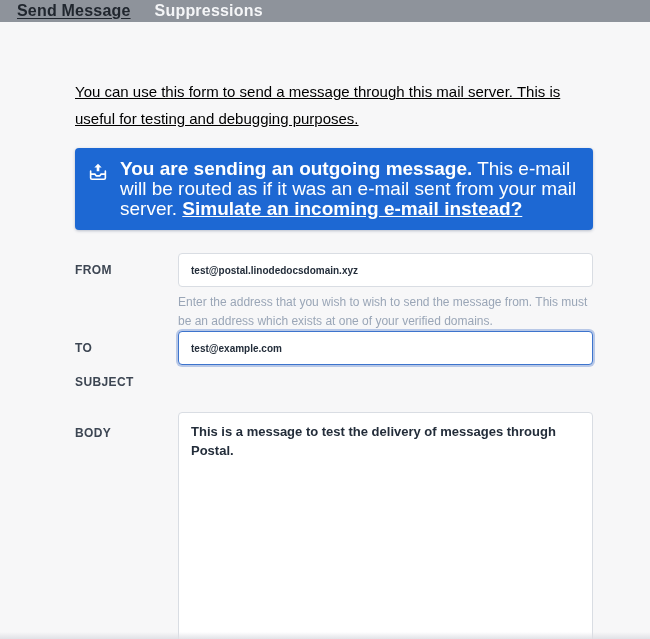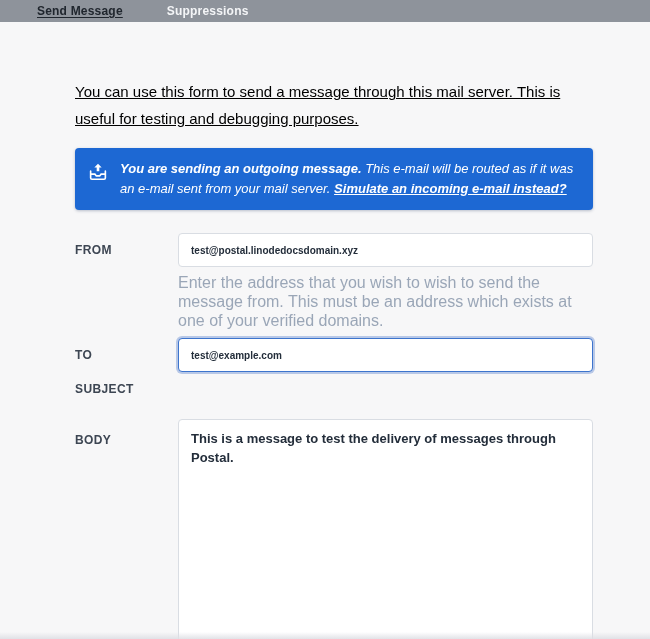--- a/index.html
+++ b/index.html
@@ -9,48 +9,48 @@
     background:#f7f7f8;
     position:relative;
   }
   
   .navbar {
     height:22px; background:#8e939b;
     display:flex; align-items:center;
     padding-left:17px; gap:24px;
   }
   .nav-tab {
-    font-size:12px; font-weight:bold; text-decoration:none;
-    letter-spacing:.2px; cursor:pointer;margin-left:20px;
+    font-size:16px; font-weight:bold; text-decoration:none;
+    letter-spacing:.2px; cursor:pointer;
   }
   .nav-tab.active { color:#20262e; text-decoration:underline; text-underline-offset:2px; }
   .nav-tab.inactive { color:#f4f5f7; }
   
   .content { padding:56px 57px 0 75px; }
   .intro {
     font-size:15px; line-height:27px; color:#000000;
     width:505px;
     text-decoration:underline;
   }
   
   .alert {
     margin-top:16px; width:518px;
     background:#1d68d3; border-radius:4px;
     box-shadow:0 1px 3px rgba(40,60,100,.3);
     padding:11px 14px 11px 13px;
     display:flex; align-items:flex-start; gap:12px;
-    color:#ffffff; font-size:13px; line-height:20px;font-style:italic;
+    color:#ffffff; font-size:19px; line-height:20px;
   }
   .alert .icon-wrap { flex:0 0 auto; padding-top:4px; }
   .alert b { font-weight:bold; }
   .alert a { color:#ffffff; text-decoration:underline; font-weight:bold; cursor:pointer; }
   
   .form { margin-top:23px; }
   .row { display:flex; }
-  .row + .row.gap-sm { margin-top:8px; }
+  .row + .row.gap-sm { }
   .row + .row.gap-md { margin-top:0; }
   .row + .row.gap-body { margin-top:13px; }
   .lbl-col {
     width:103px; flex:0 0 103px; height:34px;
     display:flex; align-items:center;
   }
   .row.top .lbl-col { align-items:flex-start; padding-top:14px; }
   .lbl {
     font-size:12px; font-weight:bold; letter-spacing:.4px;
     color:#3d4653; text-transform:uppercase;
@@ -64,21 +64,21 @@
     font-family:"Liberation Sans","DejaVu Sans",sans-serif;
     font-size:10px; font-weight:bold; color:#232d3a;
     outline:none;
   }
   .txt-input.focused {
     border:1px solid #3d74cd;
     box-shadow:0 0 0 2px rgba(90,130,205,.4);
   }
   .help {
     margin-top:6px; width:412px;
-    font-size:16px; line-height:19px; color:#9aa6b7;
+    font-size:12px; line-height:19px; color:#9aa6b7;
   }
   .body-area {
     width:415px; height:240px;
     background:#ffffff;
     border:1px solid #d9dde3; border-radius:4px;
     padding:9px 12px;
     font-family:"Liberation Sans","DejaVu Sans",sans-serif;
     font-size:13px; font-weight:bold; color:#232d3a;
     resize:none; outline:none; line-height:19px;
   }

